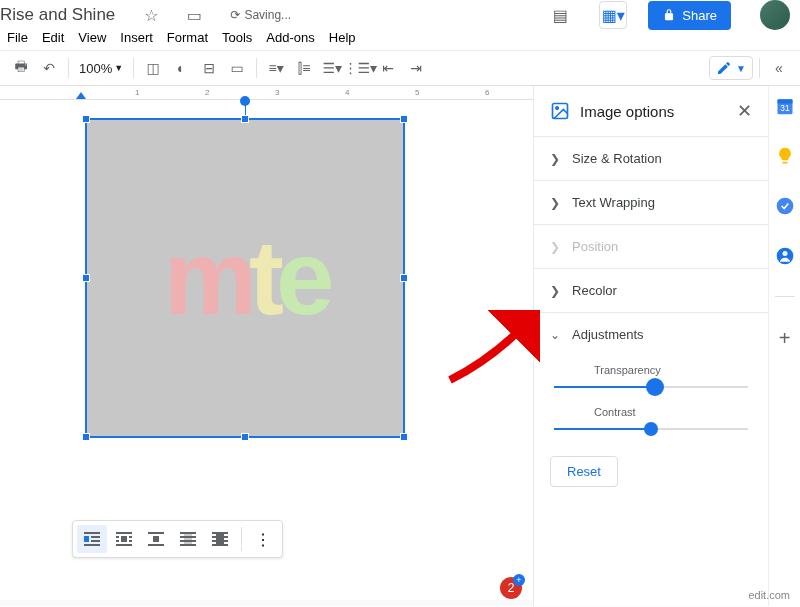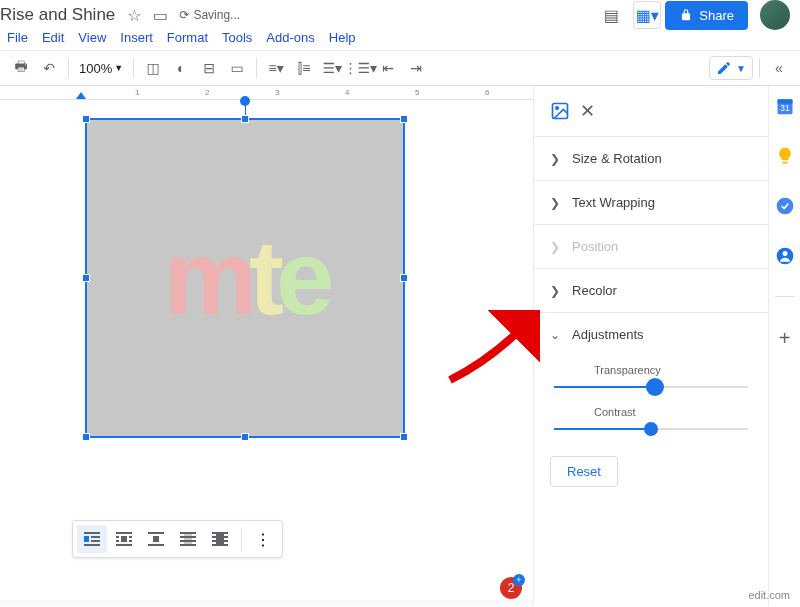--- a/index.html
+++ b/index.html
@@ -1,27 +1,27 @@
 <!DOCTYPE html>
 <html><head>
 <meta charset="utf-8">
 <style>
 * { box-sizing: border-box; margin: 0; padding: 0; font-family: Arial, sans-serif; }
 body { background: #fff; width: 800px; height: 607px; overflow: hidden; position: relative; }
-.titlebar { display: flex; align-items: center; padding: 4px 10px 0 0; height: 26px; }
+.titlebar { display: flex; align-items: center; padding: 4px 10px 0 0; height: 26px; gap: 17px; }
 .doc-title { font-size: 17px; color: #444; margin-right: 6px; }
 .title-icon { width: 18px; height: 18px; display: flex; align-items: center; justify-content: center; color: #5f6368; margin: 0 4px; cursor: pointer; }
 .saving { font-size: 12px; color: #5f6368; margin-left: 6px; display:flex; align-items:center; gap:4px;}
 .spacer { flex: 1; }
 .share-btn { background: #1a73e8; color: #fff; border: none; border-radius: 4px; padding: 7px 14px; font-size: 13px; font-weight: 500; display: flex; align-items: center; gap: 6px; cursor: pointer; }
 .avatar { width: 30px; height: 30px; border-radius: 50%; background: linear-gradient(135deg,#4a7a6a,#2a5a4a); margin-left:12px; }
 .hdr-icon { width:28px; height:28px; display:flex; align-items:center; justify-content:center; color:#5f6368; border-radius:4px; margin:0 4px; cursor:pointer;}
 .hdr-icon.boxed { border:1px solid #dadce0; color:#1a73e8; }
 .menubar { display: flex; padding: 2px 0 4px 0; height: 24px; align-items: center; }
-.menu-item { font-size: 13px; color: #1d4ed8; padding: 2px 7px; cursor: pointer; }
+.menu-item { font-size: 13px; color: #000000; padding: 2px 7px; cursor: pointer; }
 .last-edit { font-size: 12px; color: #5f6368; text-decoration: underline; margin-left: 12px; cursor:pointer;}
 .toolbar { display: flex; align-items: center; padding: 4px 8px; border-top:1px solid #eee; border-bottom: 1px solid #e0e0e0; height: 36px; gap:2px;}
 .tb-btn { width: 26px; height: 26px; display: flex; align-items: center; justify-content: center; color: #5f6368; cursor: pointer; border-radius:2px; font-size:14px;}
 .tb-sep { width:1px; height:20px; background:#e0e0e0; margin:0 4px;}
 .zoom { font-size: 13px; color: #202124; padding:0 4px; display:flex; align-items:center; gap:2px;}
 .pen { margin-left:auto; border:1px solid #dadce0; border-radius:4px; padding:3px 6px; display:flex; align-items:center; color:#1a73e8;}
 .content-area { display: flex; height: 520px; }
 .canvas-area { flex: 1; position: relative; background: #f8f9fa; overflow:hidden; }
 .ruler-h { height: 14px; background:#fff; border-bottom:1px solid #e0e0e0; position:relative; font-size:8px; color:#888;}
 .ruler-h .tick{position:absolute; top:2px;}
@@ -210,20 +210,21 @@
     </div>
   </div>
 
   <div class="sidepanel">
     <div class="sp-header">
       <svg class="sp-header-icon" viewBox="0 0 24 24" fill="none" stroke="#1a73e8" stroke-width="2">
           <rect x="3" y="3" width="18" height="18" rx="2"></rect>
           <circle cx="8.5" cy="8.5" r="1.5" fill="#1a73e8"></circle>
           <path d="M21 15l-5-5L5 21"></path>
         </svg>
+      <span class="sp-title">Image options</span>
       <span class="sp-close">✕</span>
     </div>
     <div class="sp-section">
       <span class="sp-chevron">❯</span>
       <span>Size &amp; Rotation</span>
     </div>
     <div class="sp-section">
       <span class="sp-chevron">❯</span>
       <span>Text Wrapping</span>
     </div>

